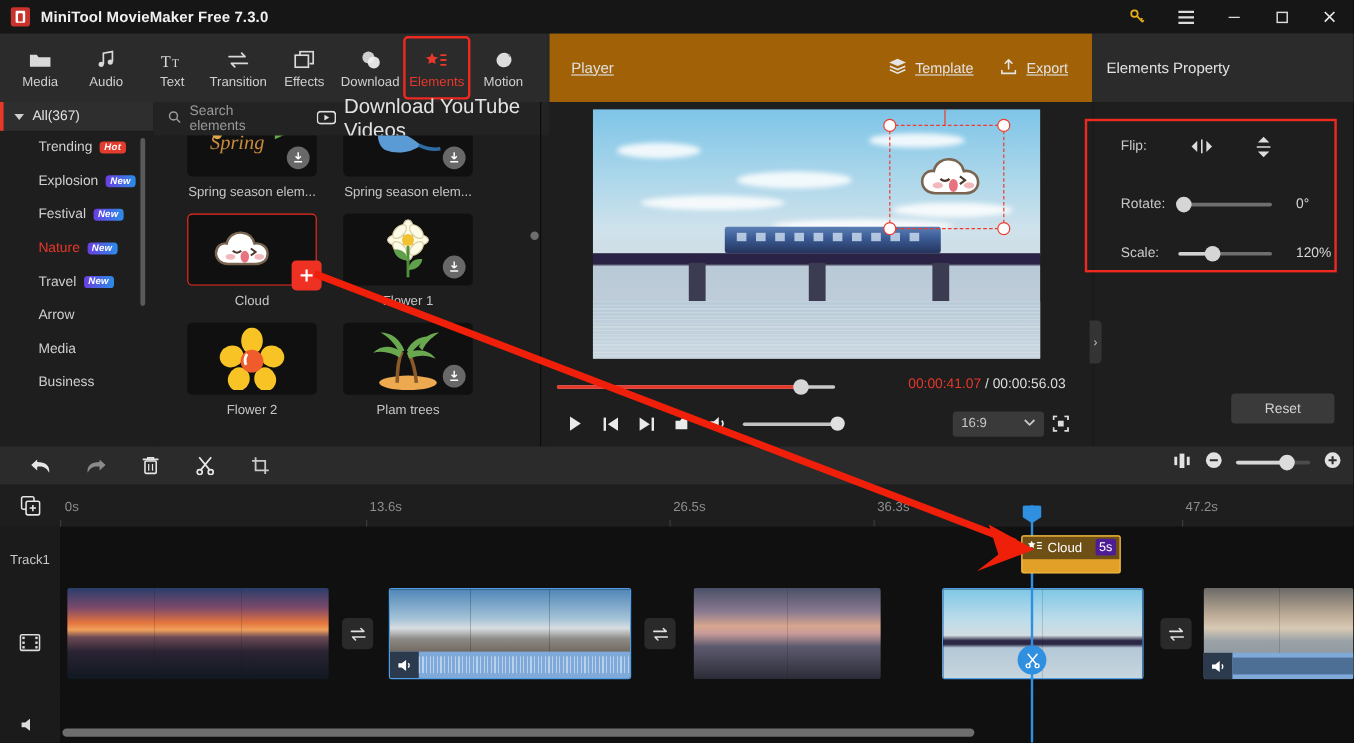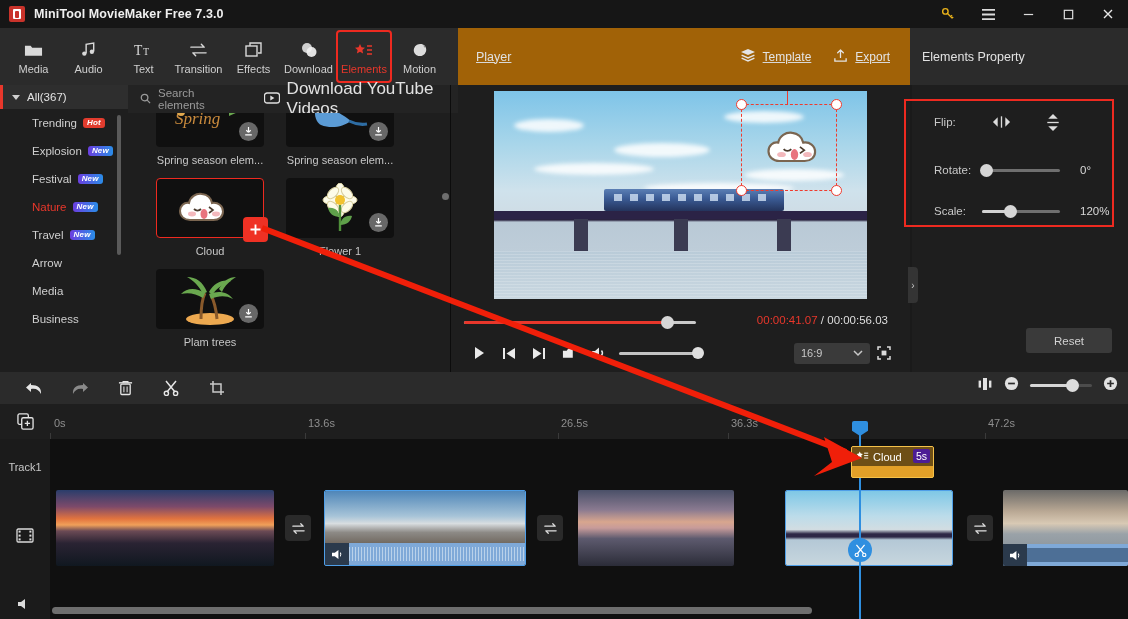--- a/index.html
+++ b/index.html
@@ -488,20 +488,36 @@
                 </svg>
             </div>
           </div>
           <div class="cap">Flower 1</div>
         </div>
       </div>
 
       <div class="row" style="margin-top:12px;">
         <div class="cell">
           <div class="thumb">
+            <svg width="56" height="52" viewBox="0 0 56 52">
+              <g fill="#f7c325">
+                <ellipse cx="28" cy="11" rx="9" ry="11"></ellipse>
+                <ellipse cx="11" cy="24" rx="10" ry="9" transform="rotate(-20 11 24)"></ellipse>
+                <ellipse cx="45" cy="24" rx="10" ry="9" transform="rotate(20 45 24)"></ellipse>
+                <ellipse cx="17" cy="43" rx="9" ry="10" transform="rotate(20 17 43)"></ellipse>
+                <ellipse cx="39" cy="43" rx="9" ry="10" transform="rotate(-20 39 43)"></ellipse>
+              </g>
+              <circle cx="28" cy="28" r="9.5" fill="#ef5b2b"></circle>
+              <path d="M24 22a9 9 0 0 0-1 9" stroke="#fff" stroke-width="2.4" fill="none"></path>
+            </svg>
+          </div>
+          <div class="cap">Flower 2</div>
+        </div>
+        <div class="cell">
+          <div class="thumb">
             <svg width="70" height="52" viewBox="0 0 70 52">
               <ellipse cx="35" cy="46" rx="24" ry="6" fill="#eda950"></ellipse>
               <path d="M26 46c0-12 1-20 4-26M42 46c-1-11-3-18-6-24" stroke="#8a5a2b" stroke-width="3" fill="none"></path>
               <g fill="#6aa84f">
                 <path d="M30 20c-10-6-18-5-24 1 8-2 15 0 22 4z"></path>
                 <path d="M32 19c-4-10-11-15-20-15 7 4 12 9 16 17z"></path>
                 <path d="M34 19c5-9 13-13 22-11-8 3-14 7-19 14z"></path>
                 <path d="M34 21c10-4 19-2 24 5-8-4-15-3-22 0z"></path>
                 <path d="M44 16c4-8 10-12 17-12-6 4-11 8-14 15z"></path>
               </g>

